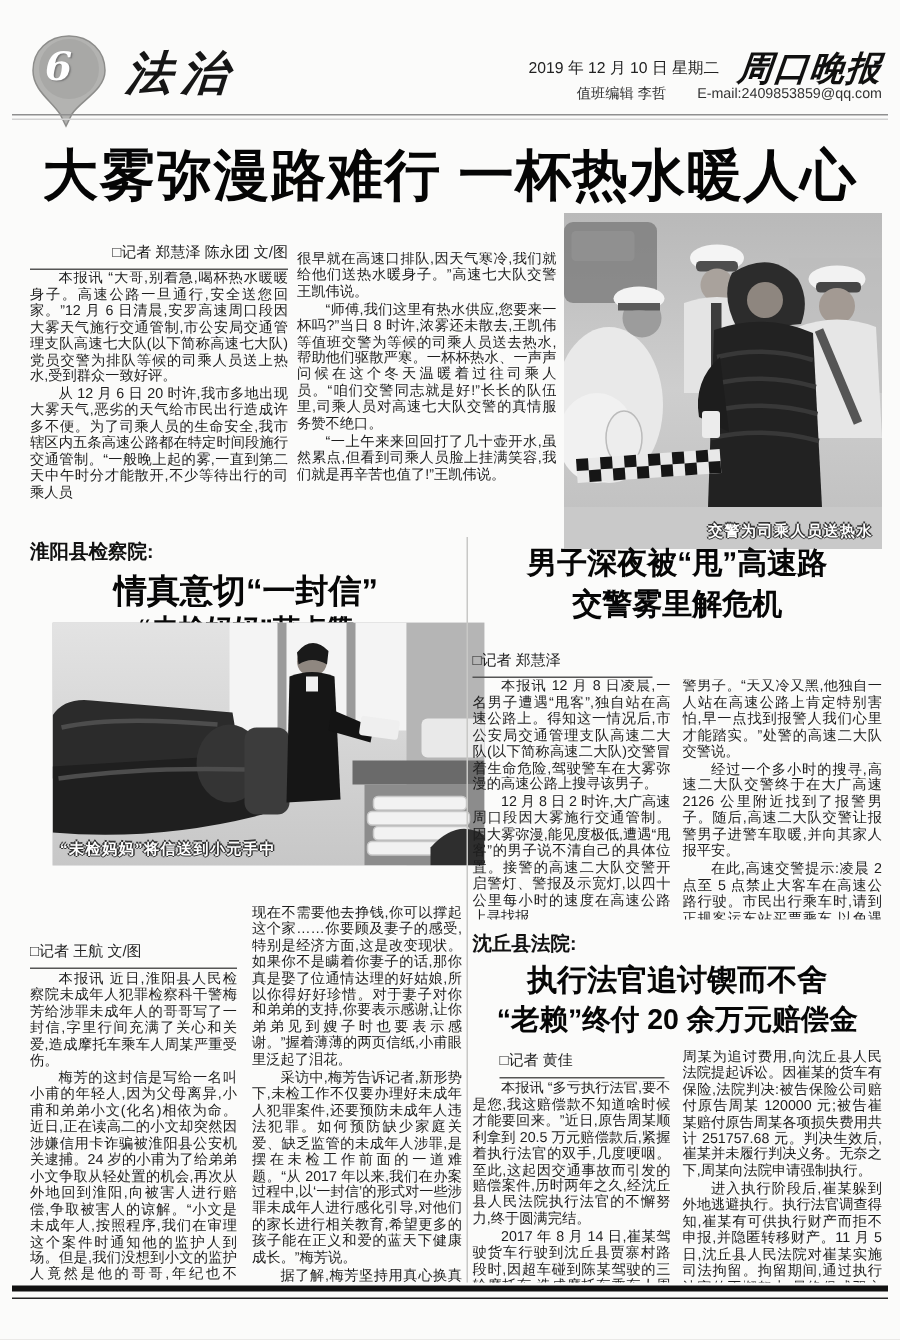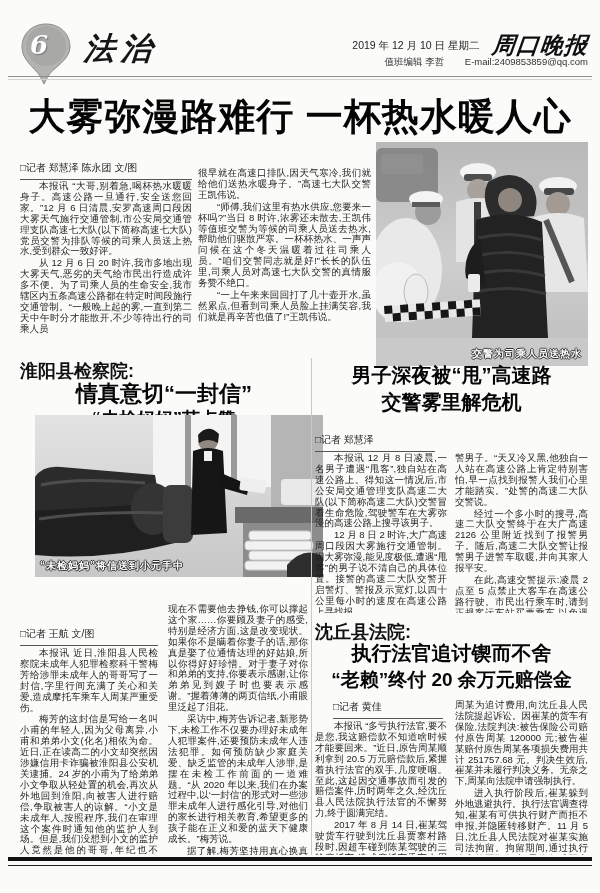--- a/index.html
+++ b/index.html
@@ -21,32 +21,32 @@
 
   
   #lead-headline{left:0;top:92px;width:600px;text-align:center;font-size:37px;font-weight:900;
                  color:#050505;letter-spacing:1px;white-space:nowrap;}
   .byline{font-size:10px;color:#222;border-bottom:1px solid #555;padding-bottom:4px;}
   .colbox{font-size:9.5px;line-height:10.9px;text-align:justify;overflow:hidden;color:#1d1d1d;}
   .para{margin:0;text-indent:2em;}
   .para.cont{text-indent:0;}
   .para + .para{margin-top:1px;}
 
-  #lead-byline{left:20px;top:161px;width:172px;}
+  #lead-byline{left:20px;top:161px;width:172px;text-align:right;}
   #lead-col1{left:20px;top:181px;width:172px;height:160px;}
   #lead-col2{left:198px;top:168px;width:173px;height:173px;}
 
   .photo{background:#c9c9c9;overflow:hidden;}
   #lead-photo{left:376px;top:142px;width:212px;height:224px;}
   .photo-caption{position:absolute;font-size:10px;font-weight:bold;color:#fff;
      text-shadow:-1px 0 #333,1px 0 #333,0 -1px #333,0 1px #333;letter-spacing:1px;white-space:nowrap;}
   #lead-photo-caption{right:6px;bottom:5px;}
 
   
-  .kicker{font-size:18px;font-weight:bold;color:#111;}
+  .kicker{font-size:13px;font-weight:bold;color:#111;}
   .subhead{font-weight:900;color:#060606;text-align:center;white-space:nowrap;}
 
   #letter-kicker{left:20px;top:359px;}
   #letter-head1{left:20px;top:379px;width:288px;font-size:22px;}
   #letter-head2{left:20px;top:407px;width:288px;font-size:18px;}
   #letter-photo{left:20px;top:415px;width:288px;height:162px;margin-left:15px;}
   #letter-photo-caption{left:5px;bottom:4px;}
   #letter-col2{left:168px;top:604px;width:140px;height:251px;}
   #letter-byline{left:20px;top:627px;width:138px;}
   #letter-col1{left:20px;top:648px;width:138px;height:207px;}
@@ -205,21 +205,21 @@
         <rect x="210" y="146" width="70" height="9" rx="3"></rect>
       </g>
       <rect x="246" y="64" width="42" height="26" rx="4" fill="#e9e9e9"></rect>
       <path d="M252 150 Q270 130 288 142 L288 162 L252 162 Z" fill="#2e2e2e"></path>
     </svg>
     <div id="letter-photo-caption" class="photo-caption">“未检妈妈”将信送到小元手中</div>
   </div>
 
   <div id="letter-col2" class="abs colbox">
     <p class="para cont">现在不需要他去挣钱,你可以撑起这个家……你要顾及妻子的感受,特别是经济方面,这是改变现状。如果你不是瞒着你妻子的话,那你真是娶了位通情达理的好姑娘,所以你得好好珍惜。对于妻子对你和弟弟的支持,你要表示感谢,让你弟弟见到嫂子时也要表示感谢。”握着薄薄的两页信纸,小甫眼里泛起了泪花。</p>
-    <p class="para">采访中,梅芳告诉记者,新形势下,未检工作不仅要办理好未成年人犯罪案件,还要预防未成年人违法犯罪。如何预防缺少家庭关爱、缺乏监管的未成年人涉罪,是摆在未检工作前面的一道难题。“从 2020 年以来,我们在办案过程中,以‘一封信’的形式对一些涉罪未成年人进行感化引导,对他们的家长进行相关教育,希望更多的孩子能在正义和爱的蓝天下健康成长。”梅芳说。</p>
+    <p class="para">采访中,梅芳告诉记者,新形势下,未检工作不仅要办理好未成年人犯罪案件,还要预防未成年人违法犯罪。如何预防缺少家庭关爱、缺乏监管的未成年人涉罪,是摆在未检工作前面的一道难题。“从 2017 年以来,我们在办案过程中,以‘一封信’的形式对一些涉罪未成年人进行感化引导,对他们的家长进行相关教育,希望更多的孩子能在正义和爱的蓝天下健康成长。”梅芳说。</p>
     <p class="para">据了解,梅芳坚持用真心换真心,感化涉罪未成年人,引导他们走回人生正途,被孩子们亲切地称为“未检妈妈”。</p>
   </div>
   <div id="letter-byline" class="abs byline">□记者 王航 文/图</div>
   <div id="letter-col1" class="abs colbox">
     <p class="para">本报讯 近日,淮阳县人民检察院未成年人犯罪检察科干警梅芳给涉罪未成年人的哥哥写了一封信,字里行间充满了关心和关爱,造成摩托车乘车人周某严重受伤。</p>
     <p class="para">梅芳的这封信是写给一名叫小甫的年轻人,因为父母离异,小甫和弟弟小文(化名)相依为命。近日,正在读高二的小文却突然因涉嫌信用卡诈骗被淮阳县公安机关逮捕。24 岁的小甫为了给弟弟小文争取从轻处置的机会,再次从外地回到淮阳,向被害人进行赔偿,争取被害人的谅解。“小文是未成年人,按照程序,我们在审理这个案件时通知他的监护人到场。但是,我们没想到小文的监护人竟然是他的哥哥,年纪也不大。”梅芳说。</p>
 
   </div>
 
   <div id="v-divider" class="abs"></div>

